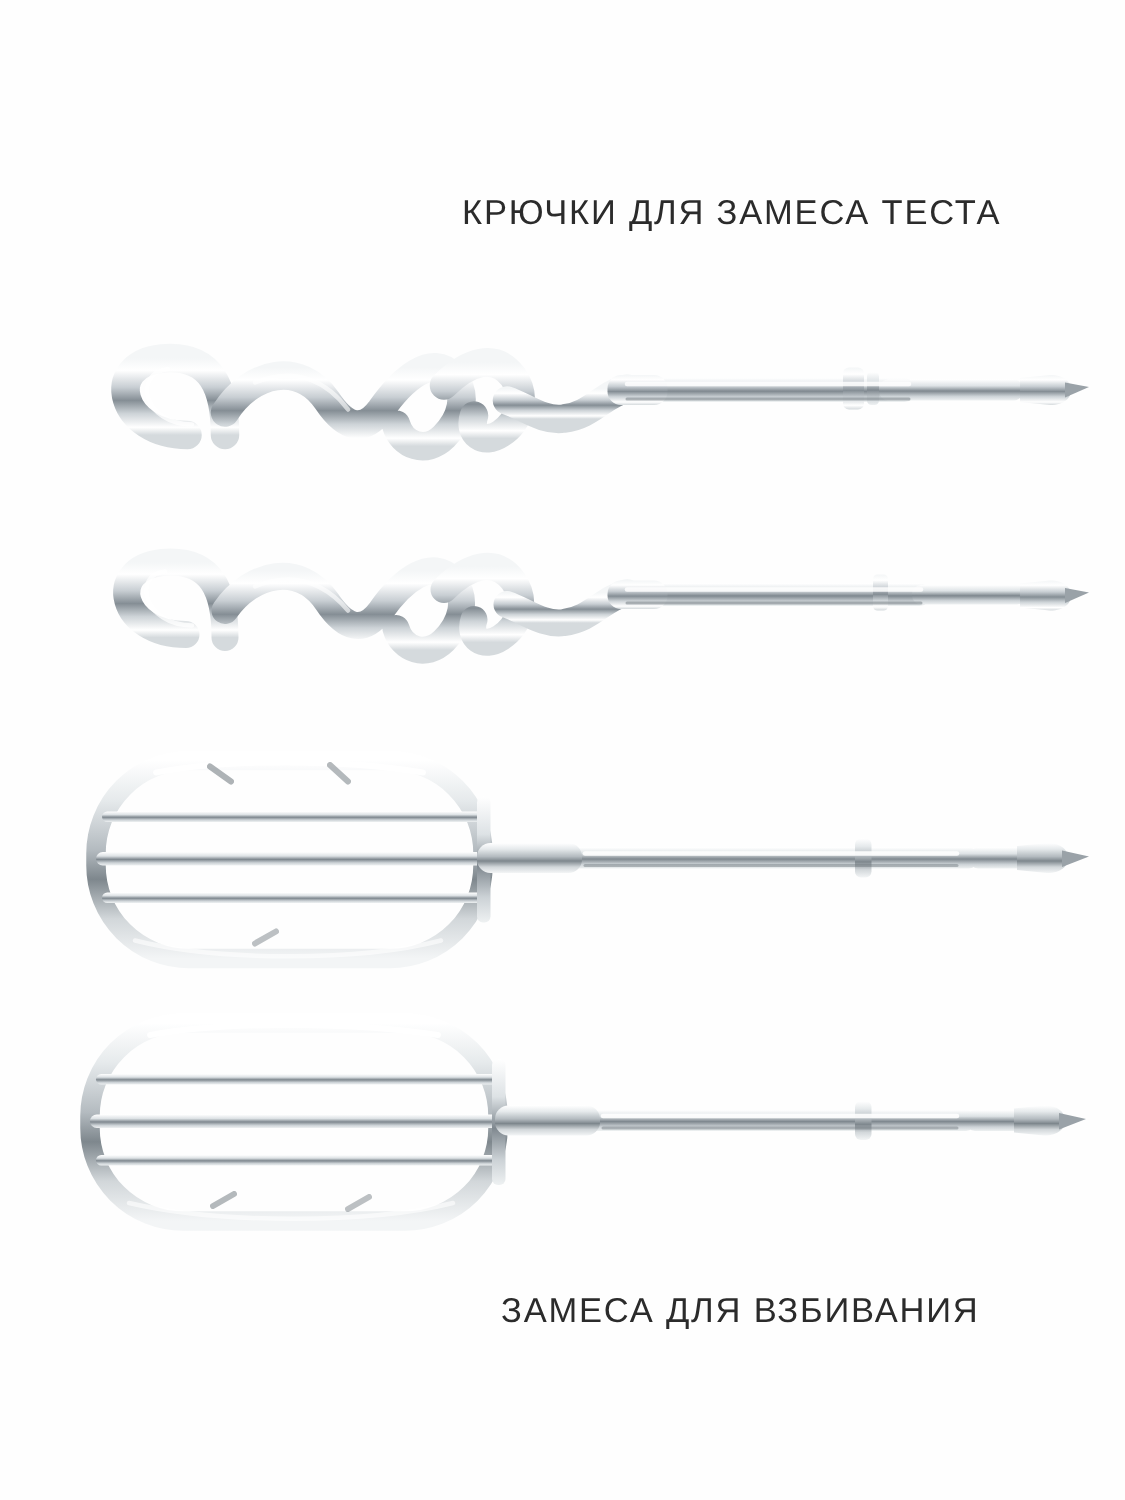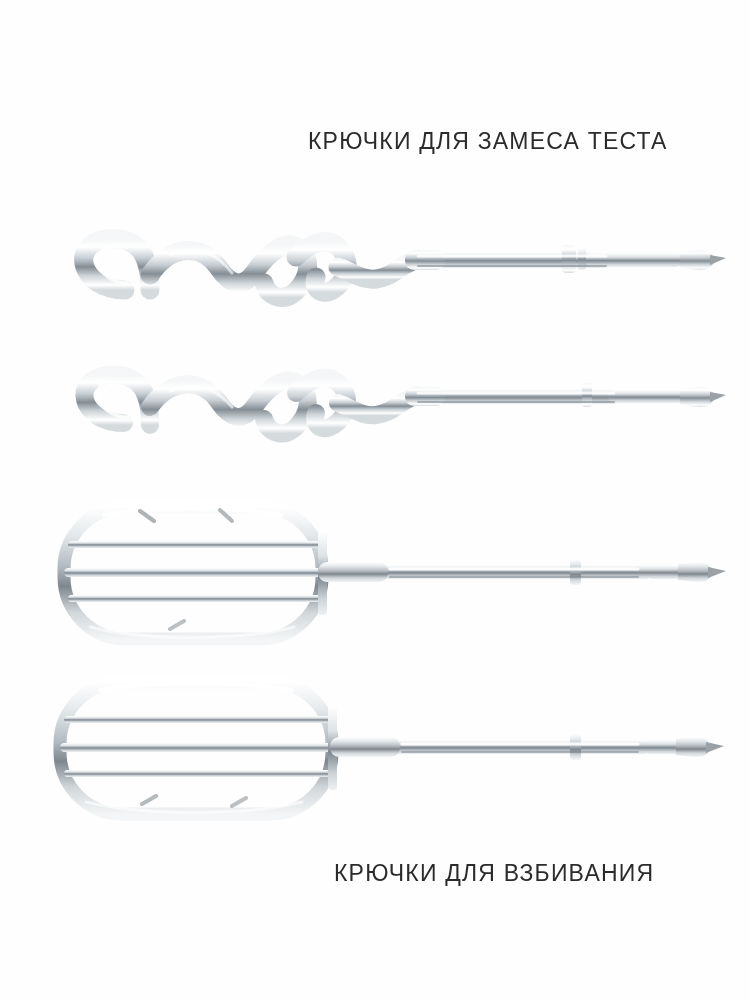--- a/index.html
+++ b/index.html
@@ -223,15 +223,15 @@
 
       <path d="M54,20 C104,11 190,11 246,20" fill="none" stroke="#ffffff" stroke-width="4" opacity="0.9" stroke-linecap="round"></path>
       <path d="M40,132 C100,146 200,146 256,132" fill="none" stroke="#ffffff" stroke-width="3" opacity="0.6" stroke-linecap="round"></path>
       <path d="M96,134 L110,126" stroke="#6d767c" stroke-width="4" opacity="0.5" stroke-linecap="round"></path>
       <path d="M186,136 L200,128" stroke="#6d767c" stroke-width="4" opacity="0.45" stroke-linecap="round"></path>
       <path d="M356,74 L592,74" stroke="#ffffff" stroke-width="3" opacity="0.9" stroke-linecap="round"></path>
       <path d="M356,82 L592,82" stroke="#6f787e" stroke-width="2" opacity="0.45" stroke-linecap="round"></path>
     </svg>
   </div>
 
-  <div class="caption caption-bottom">КРЮЧКИ ДЛЯ ВЗБИВАНИЯ</div>
+  <div class="caption caption-bottom">ЗАМЕСА ДЛЯ ВЗБИВАНИЯ</div>
 
 </div>
 
 </body></html>

